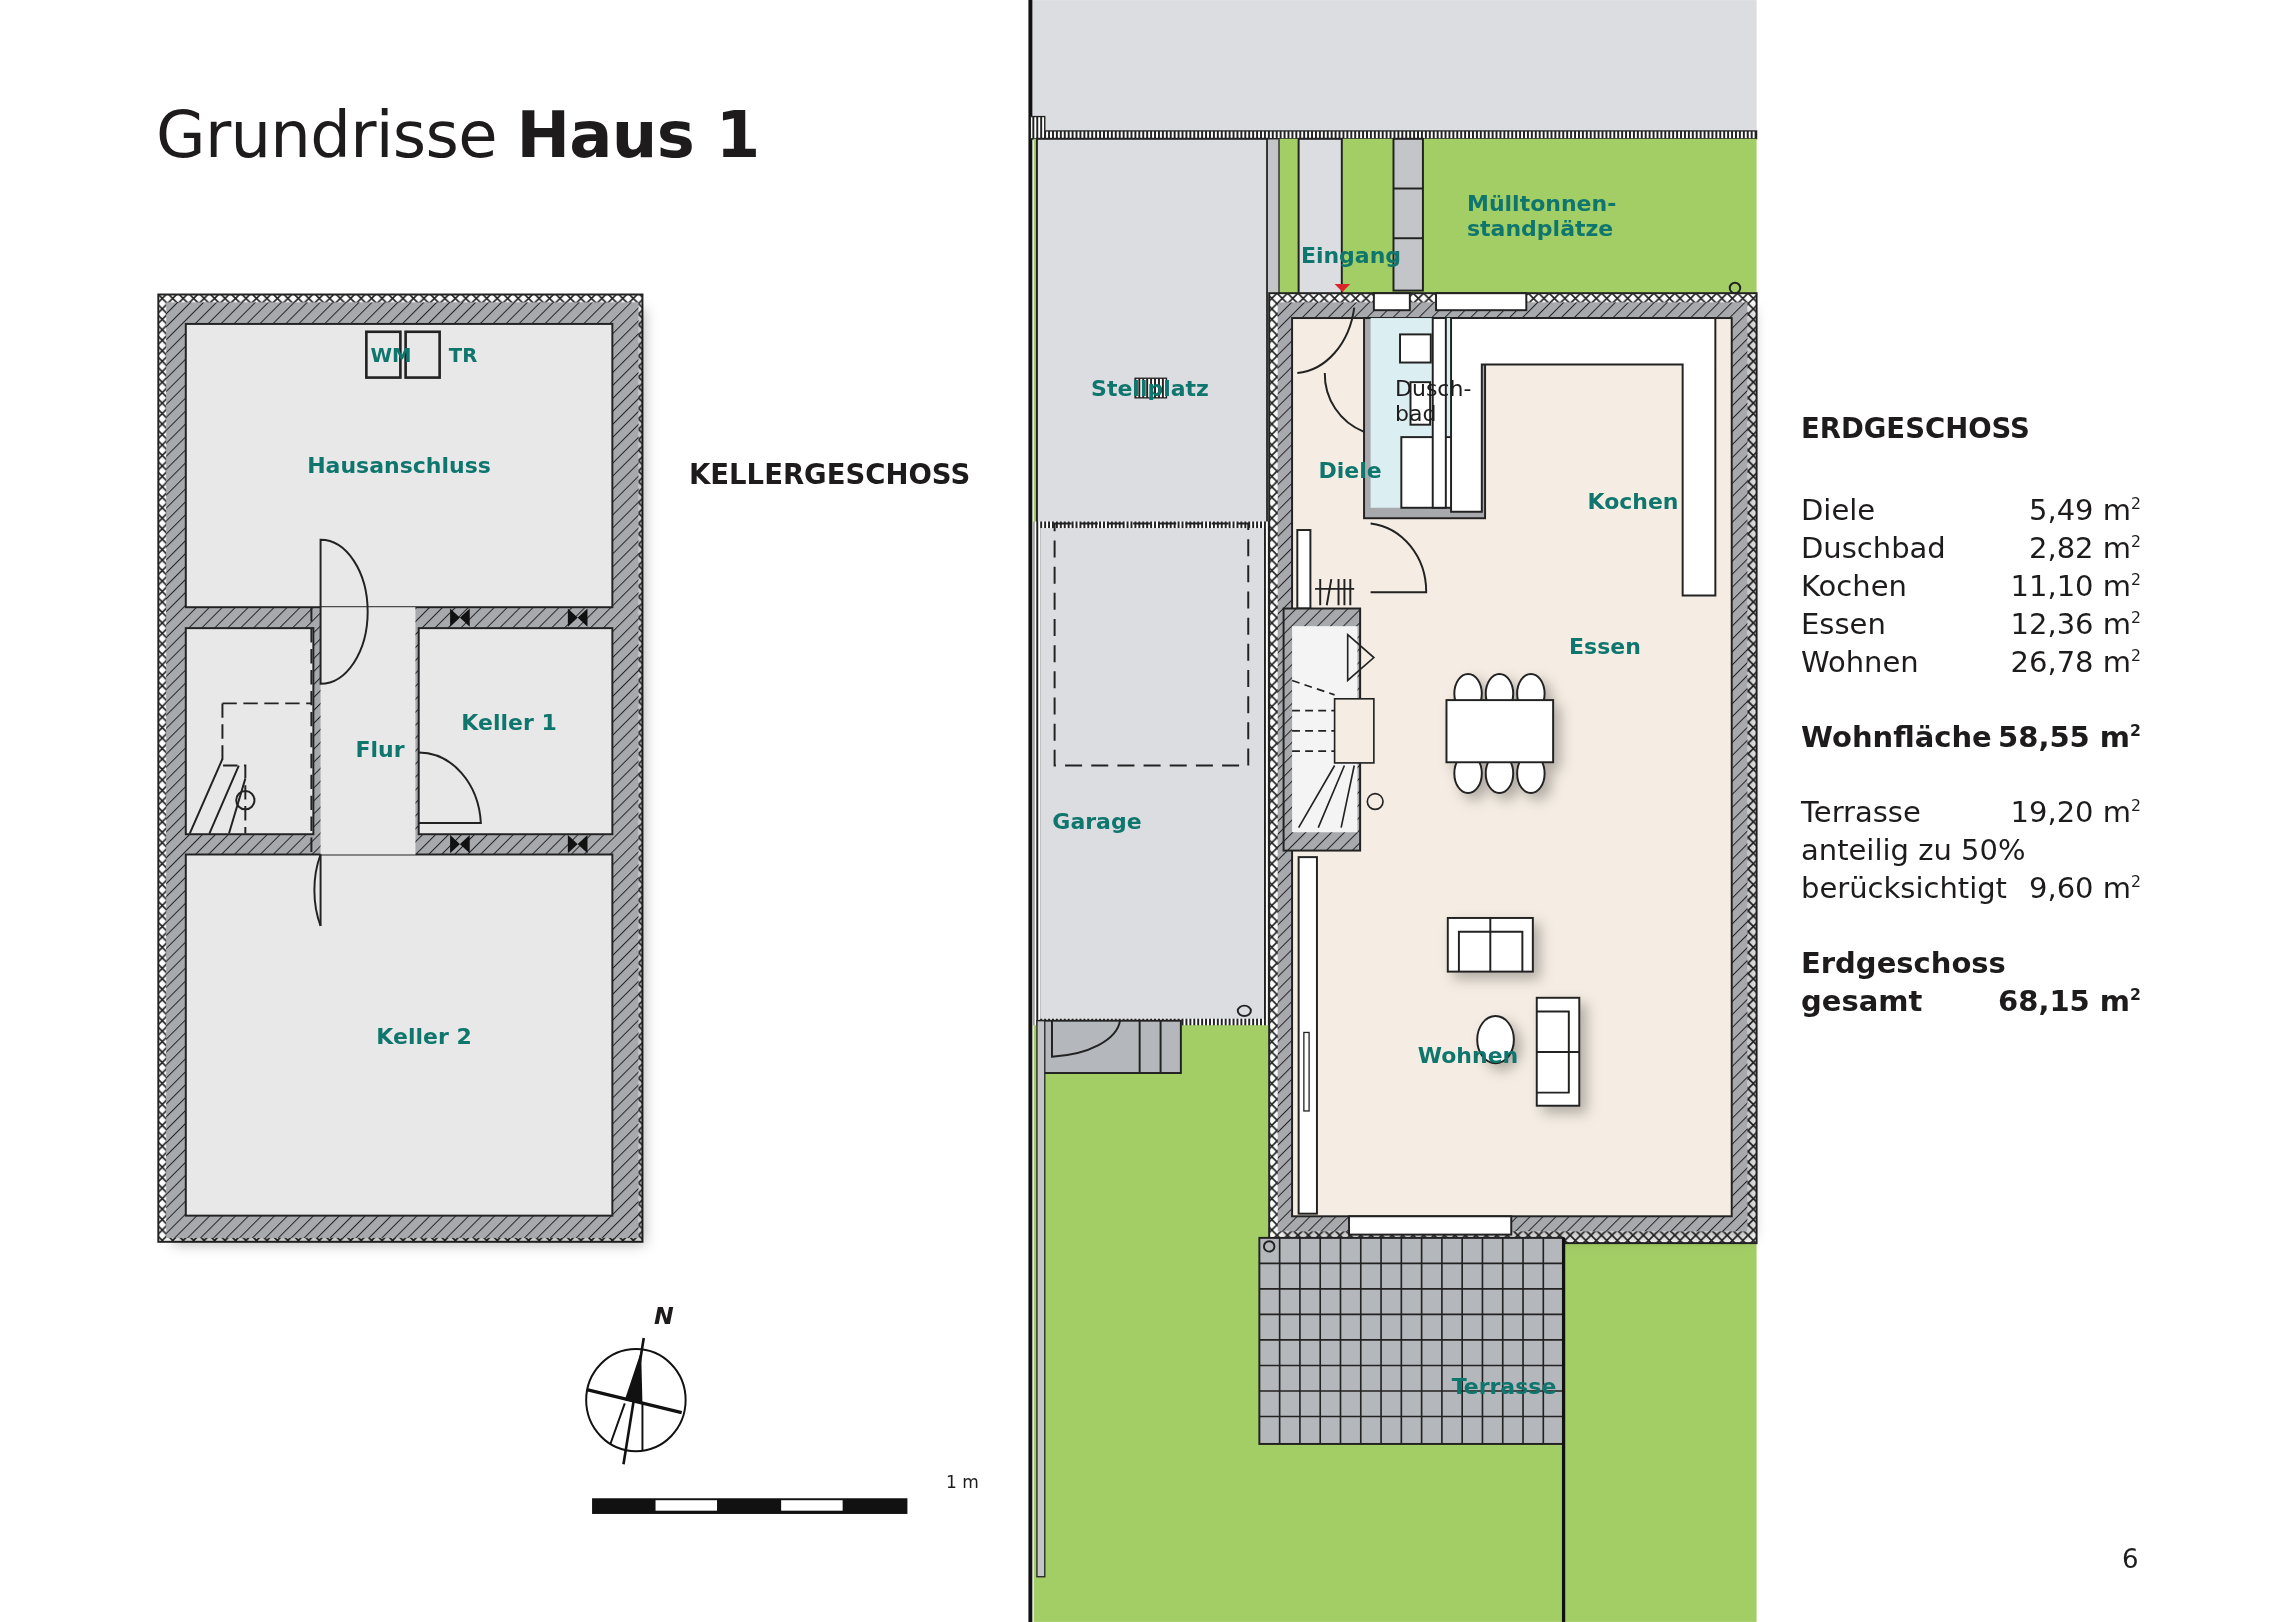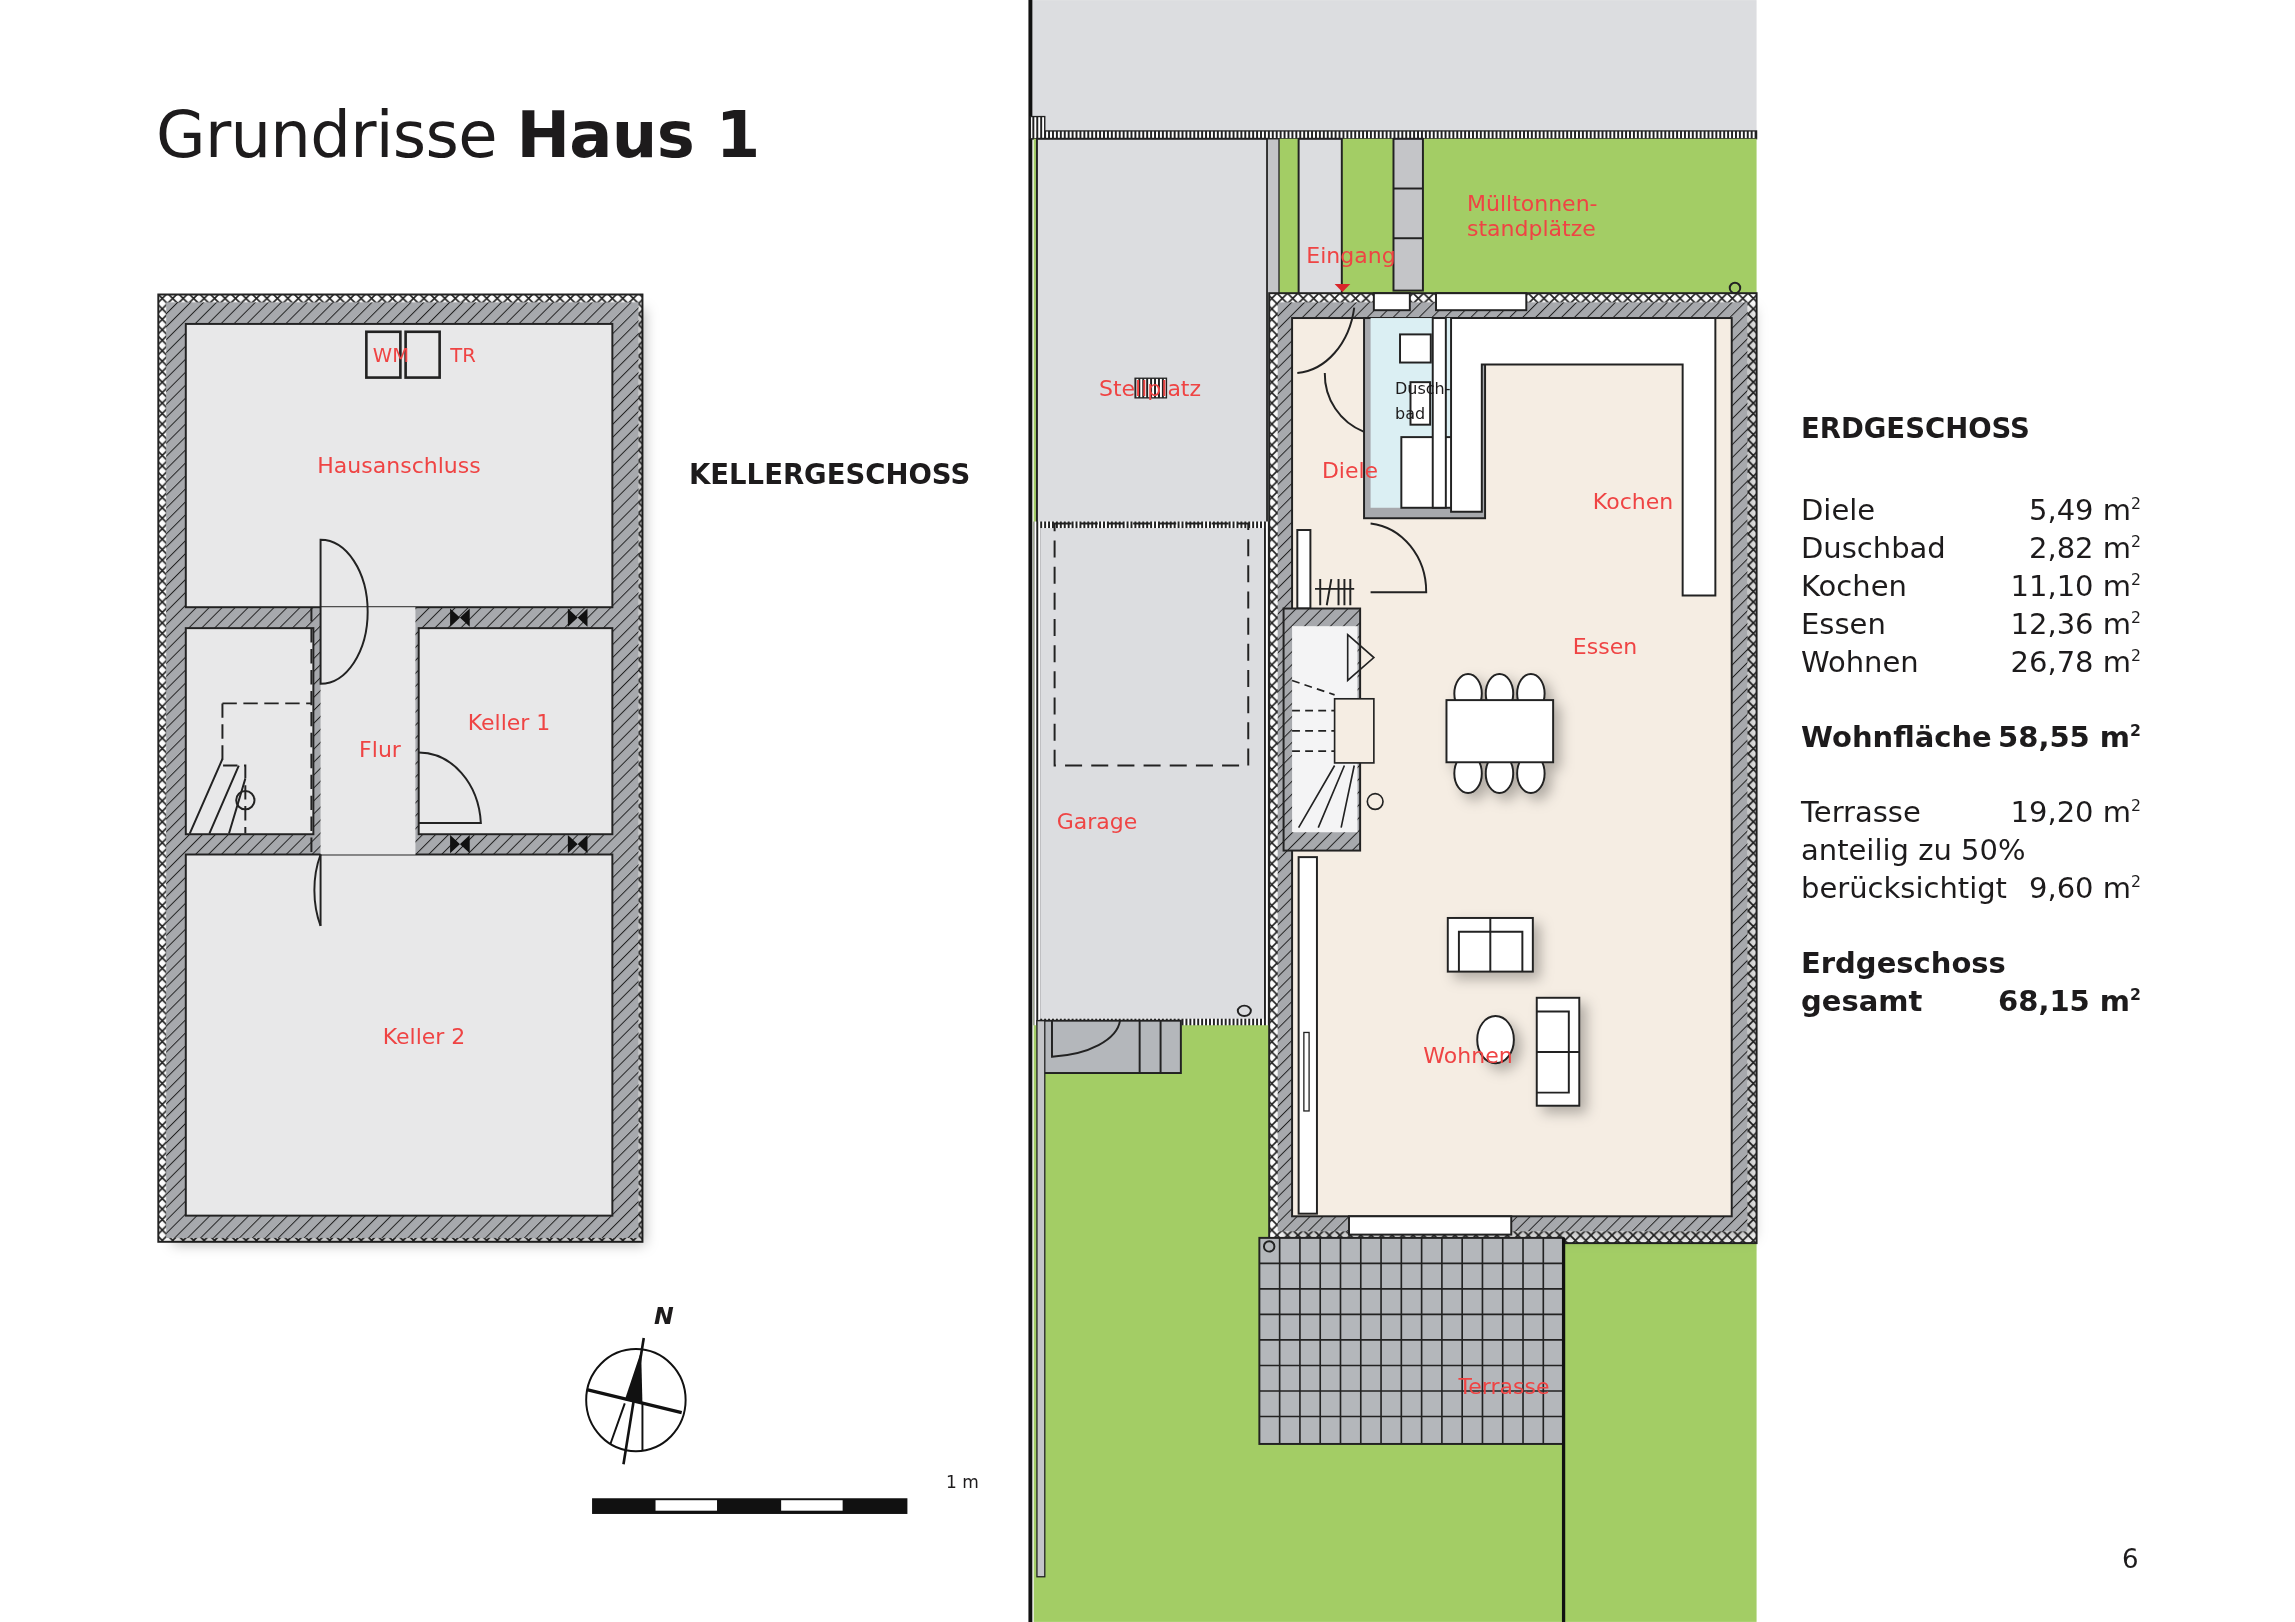--- a/index.html
+++ b/index.html
@@ -1,21 +1,21 @@
 <!DOCTYPE html>
 <html style="font-size:10.5px"><head>
 <meta charset="utf-8">
 <style>
   html, body { margin:0; padding:0; background:#ffffff; }
   body { width:2295px; height:1622px; position:relative; overflow:hidden; font-family:"DejaVu Sans", sans-serif; color:#1d1b1c; }
   .abs { position:absolute; }
   .page-title { left:156px; top:98px; font-size:64px; font-weight:normal; white-space:nowrap; letter-spacing:-0.7px; font-family:"DejaVu Sans", sans-serif; }
   .page-title b { font-weight:bold; }
   .section-label { font-weight:bold; font-size:27.5px; white-space:nowrap; }
-  .plan-label { font-size:22px; white-space:nowrap; position:absolute; transform:translate(-50%,-50%); color:#ef4444; }
+  .plan-label { font-size:22px; white-space:nowrap; position:absolute; transform:translate(-50%,-50%); color:#0f766e;font-weight:bold; }
   .area-table { position:absolute; left:1801px; top:412px; width:340px; font-size:29px; }
   .area-row { display:flex; justify-content:space-between; height:38px; line-height:38px; white-space:nowrap; }
   .area-row.bold { font-weight:bold; }
   .area-row sup { font-size:15.7px; vertical-align:top; line-height:26px; }
   .gap { height:37px; }
   .page-number { left:2122px; top:1544px; font-size:26px; }
   svg { position:absolute; left:0; top:0; }
 </style>
 </head>
 <body>
@@ -191,21 +191,21 @@
 <div class="abs" style="left:654px;top:1302px;font-size:23.6px;font-weight:bold;font-style:italic;">N</div>
 <div class="abs" style="left:946px;top:1472px;font-size:17px;">1 m</div>
 
 <div class="plan-label" style="left:1150px;top:340px;margin-top:48px;">Stellplatz</div>
 <div class="plan-label" style="left:1097px;top:821px;">Garage</div>
 <div class="plan-label" style="left:1351px;top:255px;">Eingang</div>
 <div class="plan-label" style="left:1467px;top:203px;transform:none;left:1467px;top:191px;line-height:25px;">
   <div>Mülltonnen-</div>
   <div>standplätze</div>
 </div>
-<div class="abs" style="left:1395px;top:376px;font-size:16px;line-height:25px;">
+<div class="abs" style="left:1395px;top:376px;font-size:22px;line-height:25px;">
   <div>Dusch-</div>
   <div>bad</div>
 </div>
 <div class="plan-label" style="left:1350px;top:470px;">Diele</div>
 <div class="plan-label" style="left:1633px;top:501px;">Kochen</div>
 <div class="plan-label" style="left:1605px;top:646px;">Essen</div>
 <div class="plan-label" style="left:1468px;top:1055px;">Wohnen</div>
 <div class="plan-label" style="left:1504px;top:1386px;">Terrasse</div>
 
 <div class="area-table">

